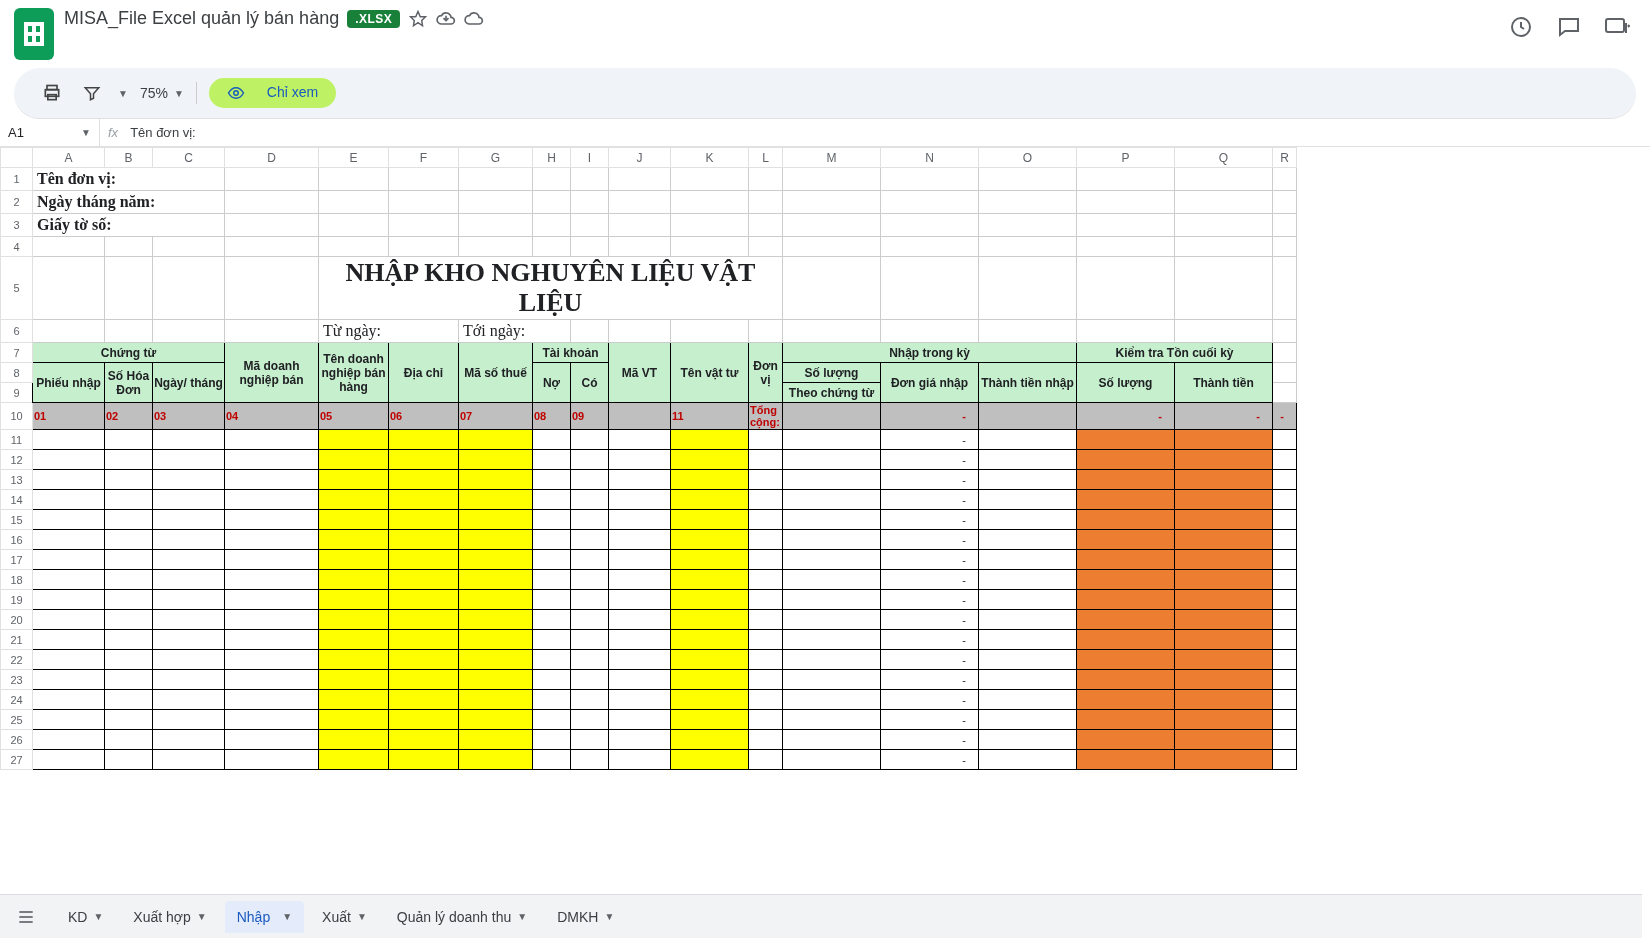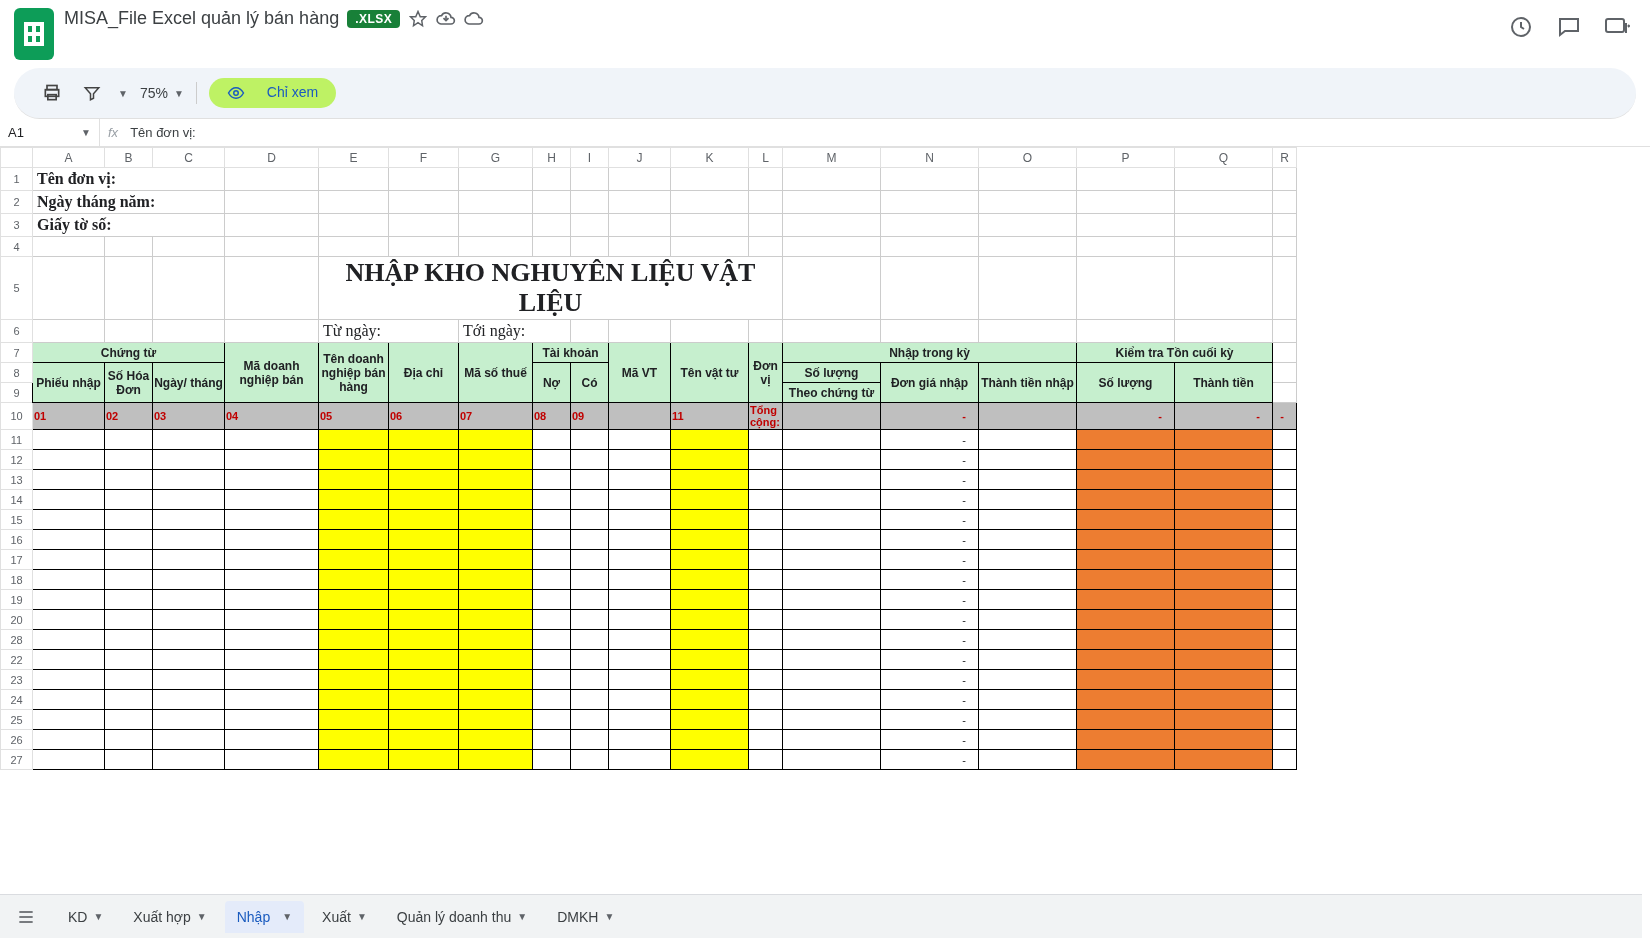--- a/index.html
+++ b/index.html
@@ -567,21 +567,21 @@
           <td class="data-cell yellow"></td>
           <td class="data-cell"></td>
           <td class="data-cell"></td>
           <td class="data-cell dash">-</td>
           <td class="data-cell"></td>
           <td class="data-cell orange"></td>
           <td class="data-cell orange"></td>
           <td class="data-cell"></td>
         </tr>
         <tr>
-          <th class="rowhdr">28</th>
+          <th class="rowhdr">21</th>
           <td class="data-cell"></td>
           <td class="data-cell"></td>
           <td class="data-cell"></td>
           <td class="data-cell"></td>
           <td class="data-cell yellow"></td>
           <td class="data-cell yellow"></td>
           <td class="data-cell yellow"></td>
           <td class="data-cell"></td>
           <td class="data-cell"></td>
           <td class="data-cell"></td>

